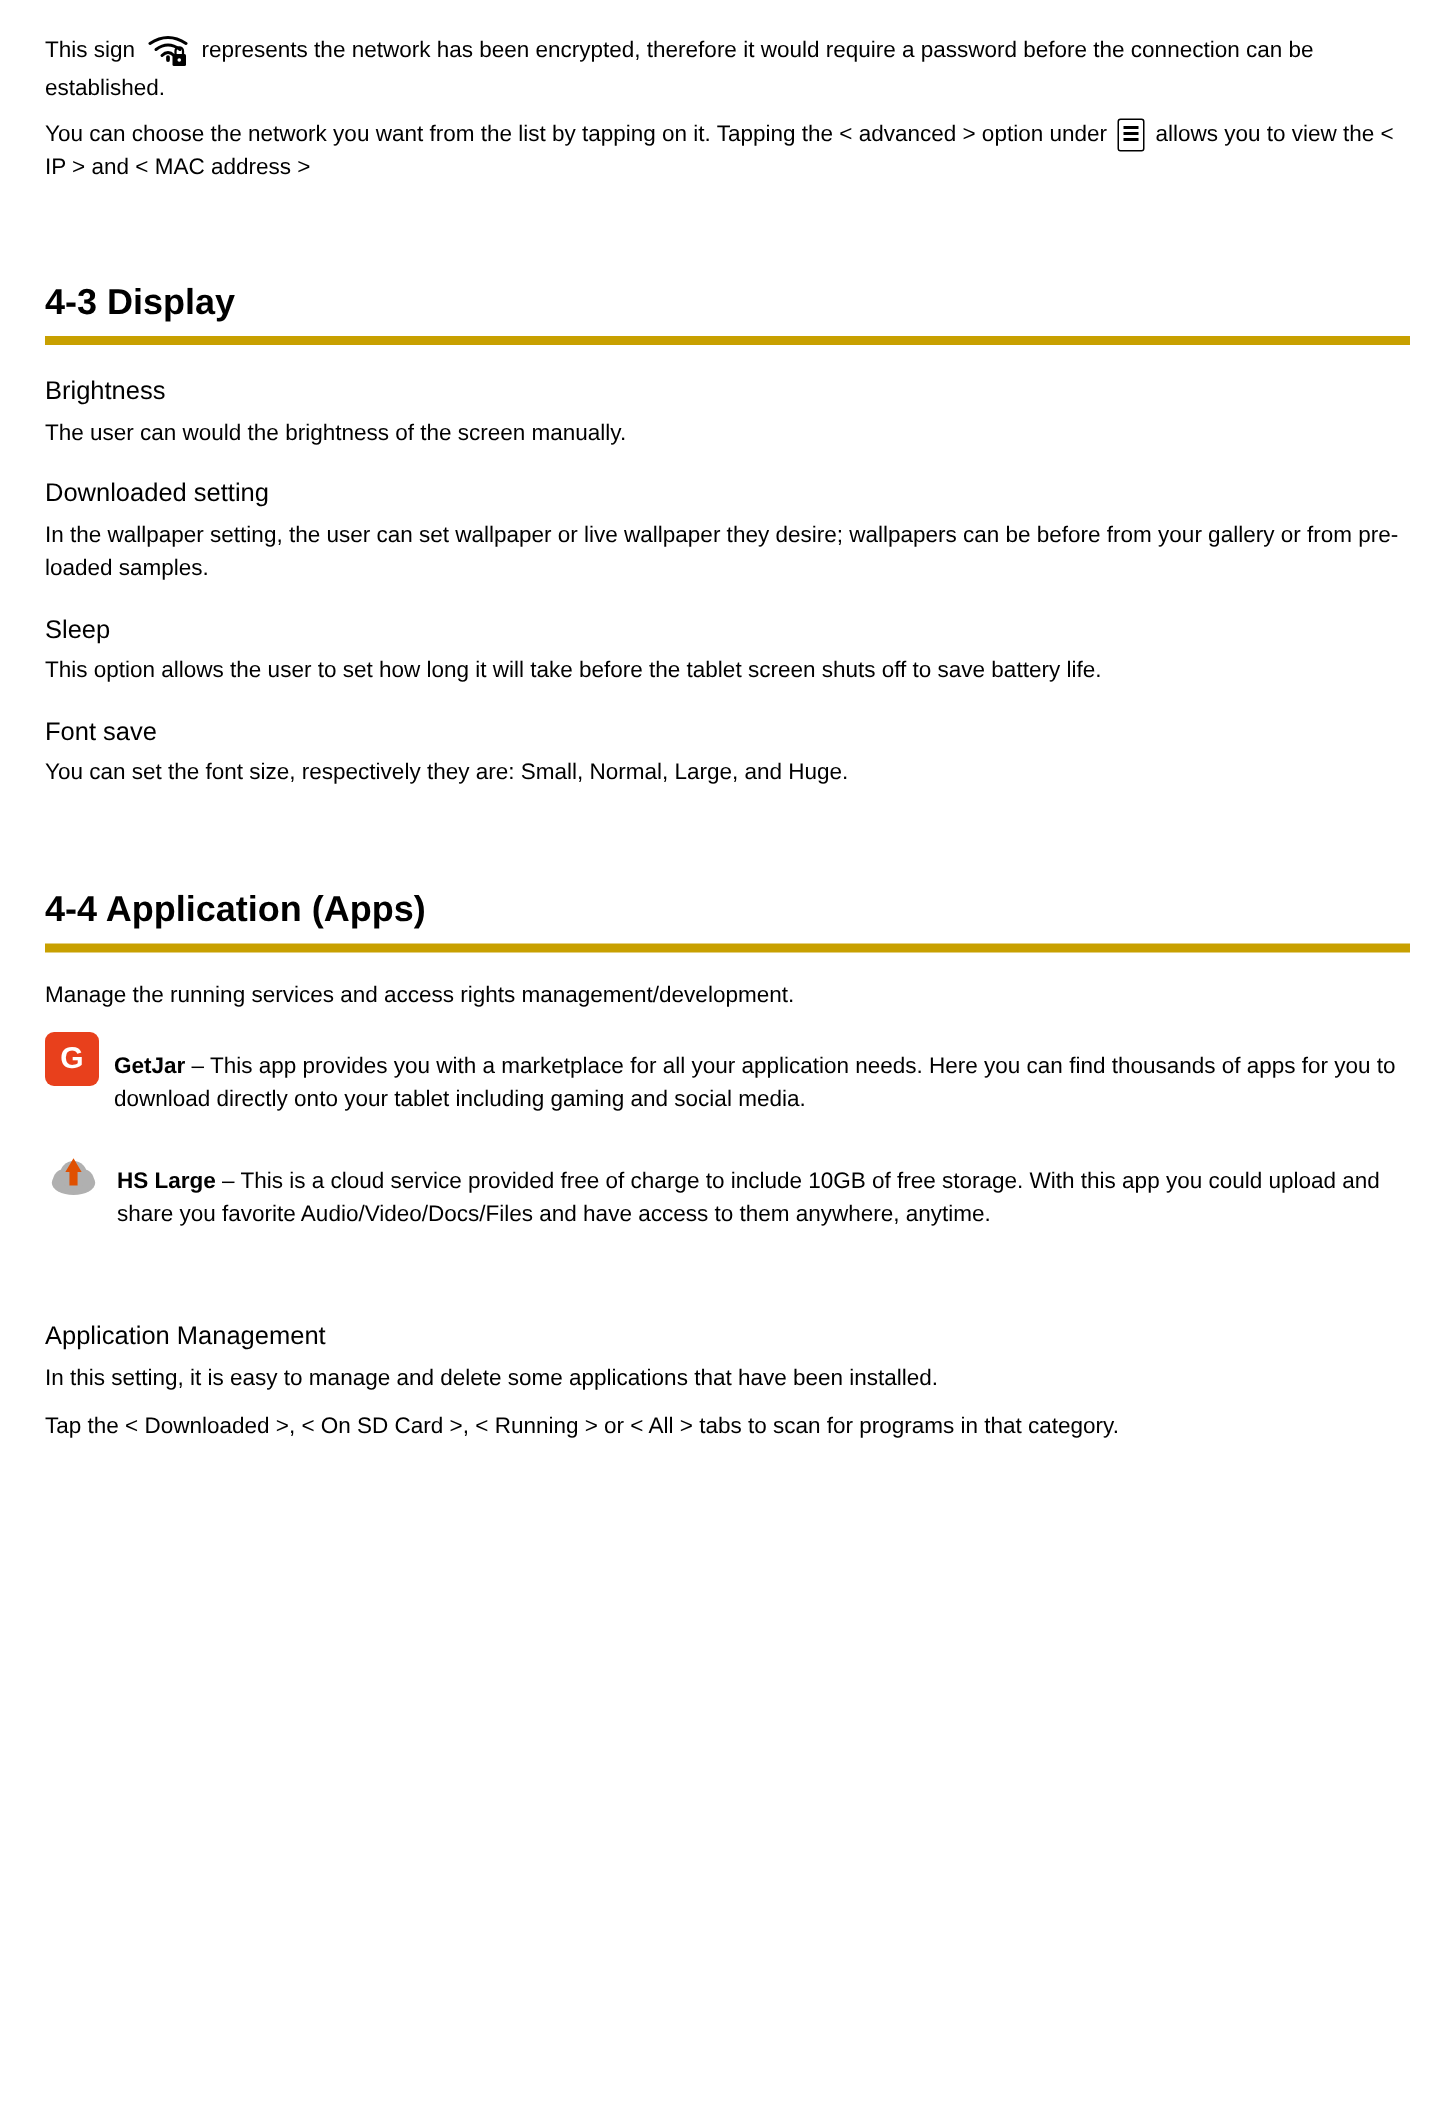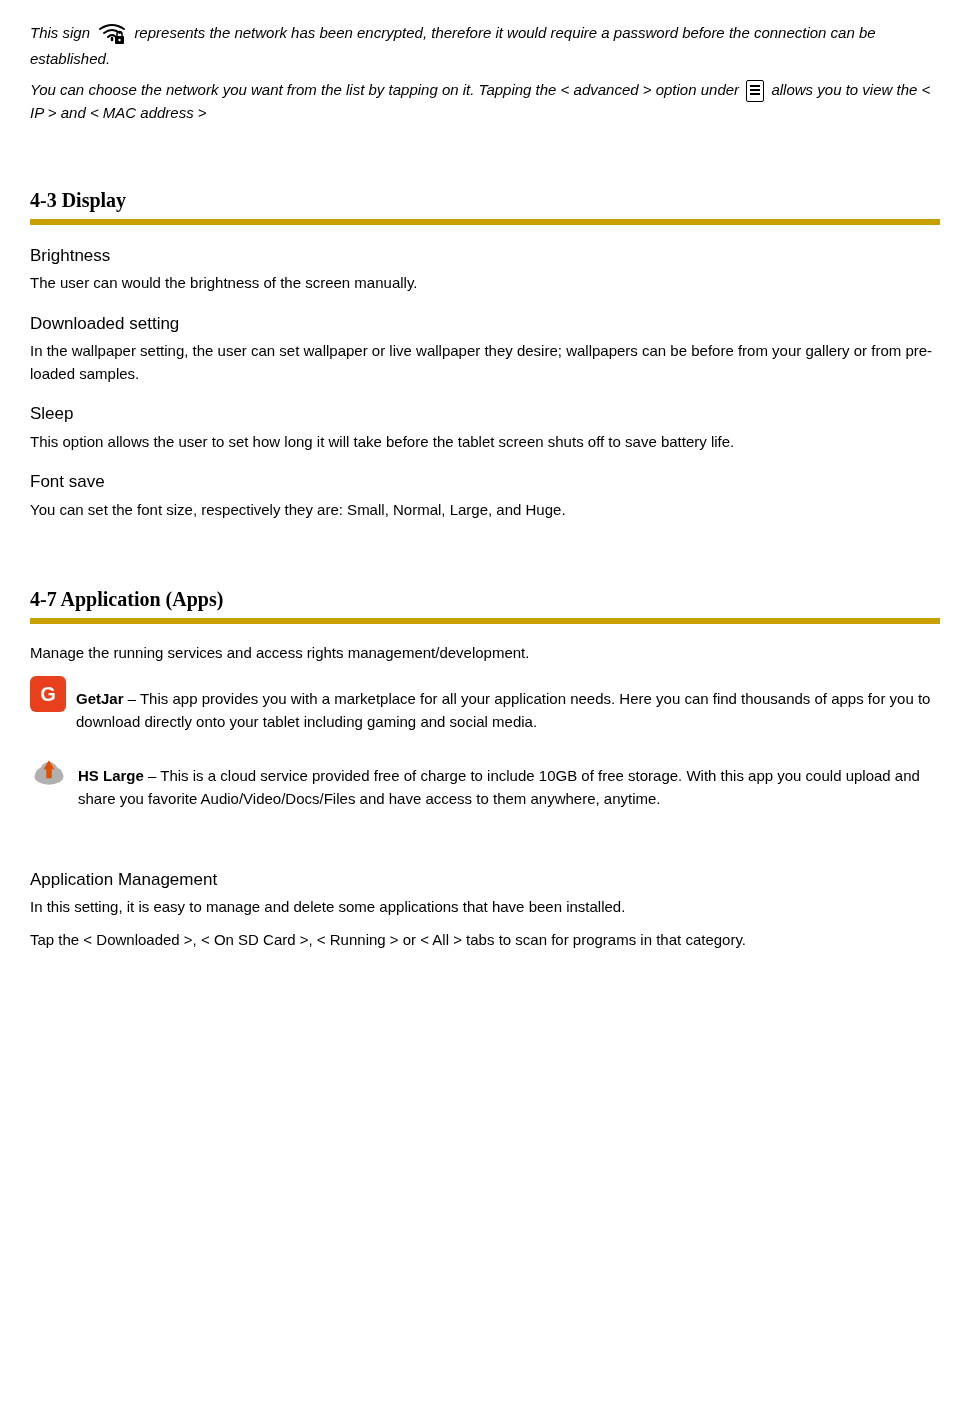--- a/index.html
+++ b/index.html
@@ -7,21 +7,20 @@
       font-family: Arial, sans-serif;
       font-size: 15px;
       color: #000;
       background: #fff;
       width: 970px;
       padding: 20px 30px;
       line-height: 1.5;
     }
     .intro-para {
       margin-bottom: 8px;
-      font-style: italic;
     }
     .wifi-icon {
       display: inline-block;
       width: 28px;
       height: 28px;
       vertical-align: middle;
       margin: 0 4px;
       position: relative;
     }
     .menu-icon-box {
@@ -38,25 +37,24 @@
     .menu-icon-box::before {
       content: '';
       display: block;
       position: absolute;
       top: 4px; left: 3px; right: 3px;
       height: 2px;
       background: #000;
       box-shadow: 0 4px 0 #000, 0 8px 0 #000;
     }
     .section-heading {
-      font-size: 20px;
+      font-size: 24px;
       font-weight: bold;
       margin-top: 30px;
       margin-bottom: 4px;
-      font-family: Liberation Serif, serif;
     }
     .section-divider {
       height: 6px;
       background: #c8a000;
       margin-bottom: 18px;
     }
     .subsection-heading {
       font-size: 17px;
       font-weight: normal;
       margin-top: 16px;
@@ -146,21 +144,21 @@
 
 <h3 class="subsection-heading">Sleep</h3>
 <p class="body-text">This option allows the user to set how long it will take before the tablet screen shuts off to save battery life.</p>
 
 <h3 class="subsection-heading">Font save</h3>
 <p class="body-text">You can set the font size, respectively they are: Small, Normal, Large, and Huge.</p>
 
 <br>
 
 
-<h2 class="section-heading">4-7 Application (Apps)</h2>
+<h2 class="section-heading">4-4 Application (Apps)</h2>
 <div class="section-divider"></div>
 
 <p class="body-text">Manage the running services and access rights management/development.</p>
 
 
 <div class="app-entry">
   <div class="app-icon-area">
     <div class="getjar-icon">
       <span>G</span>
     </div>

